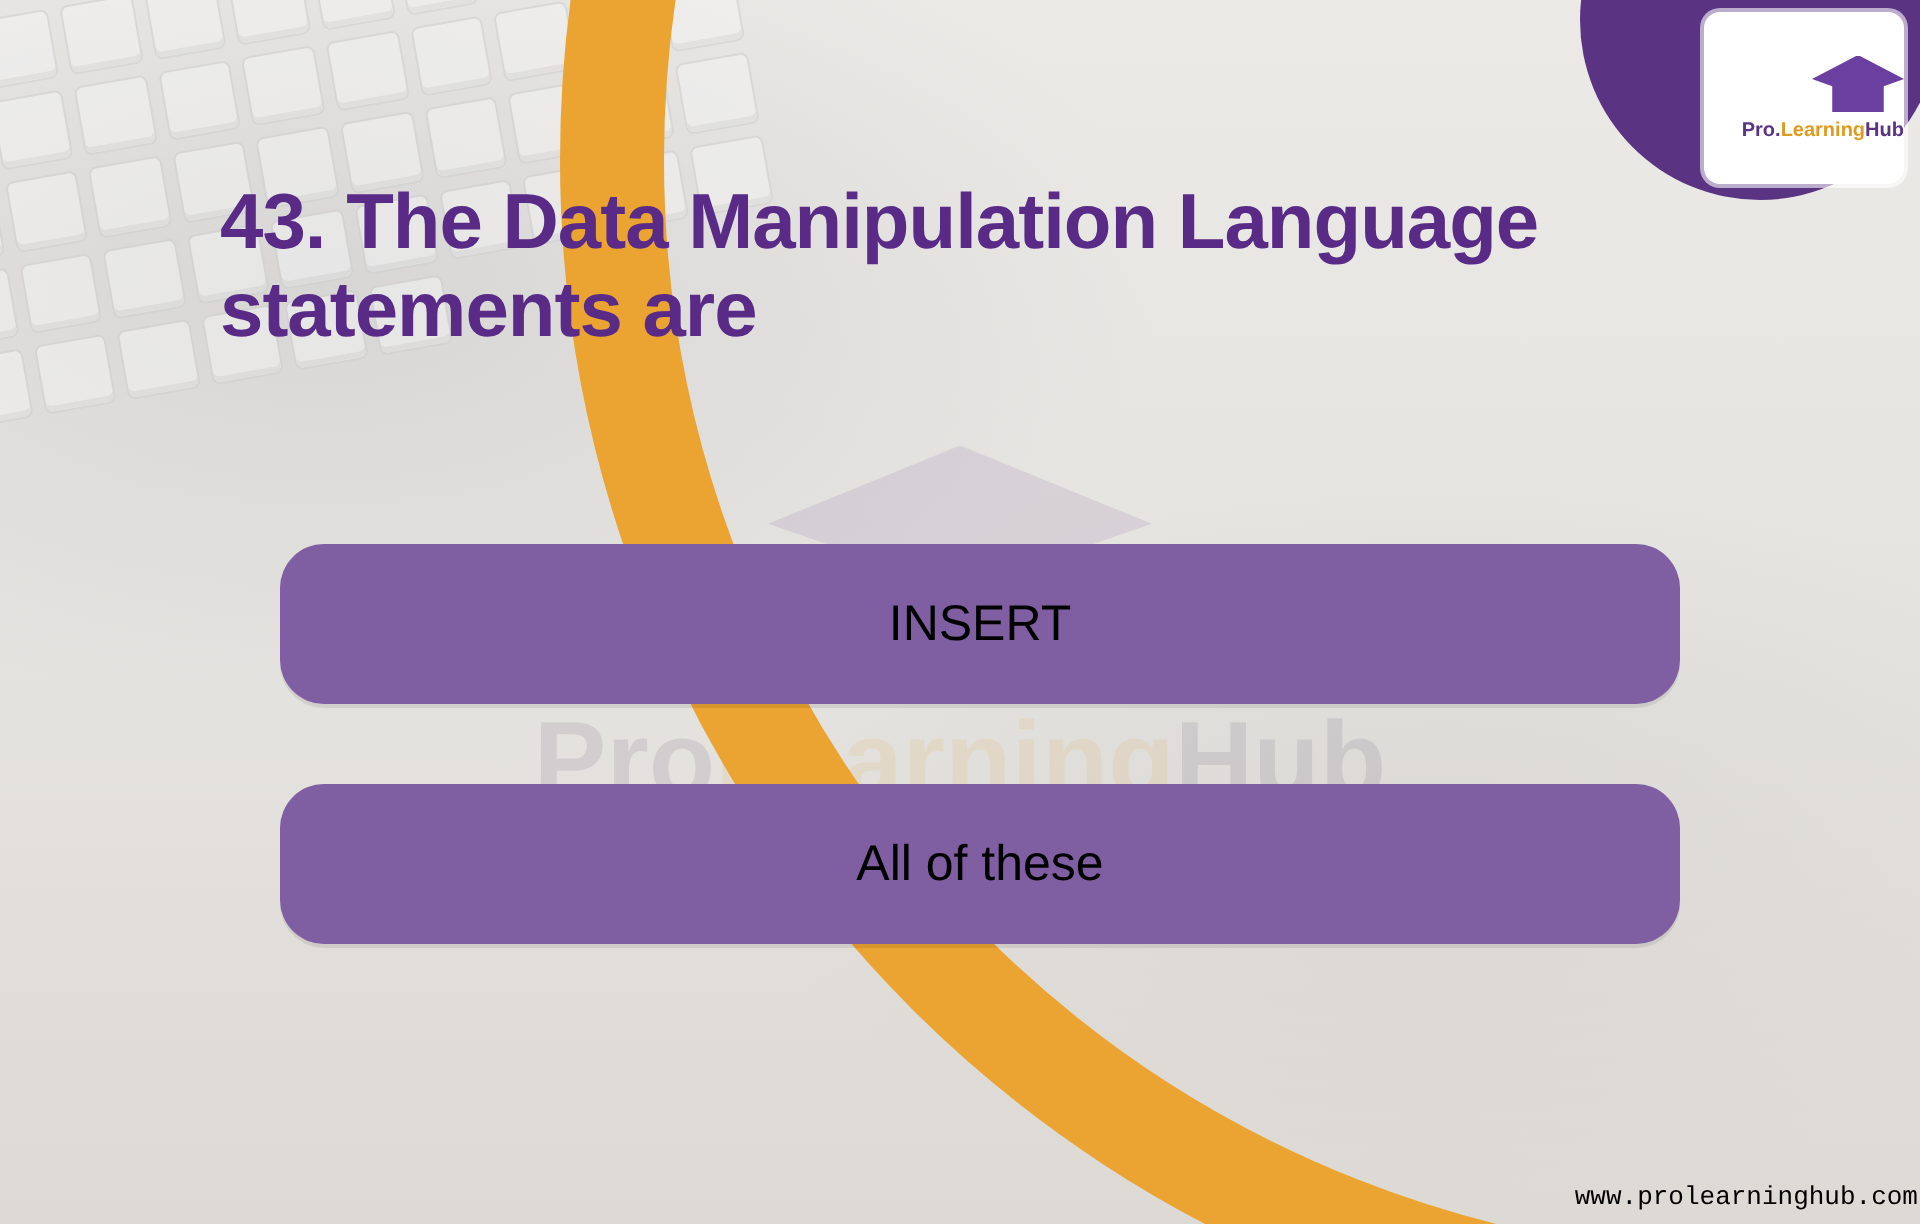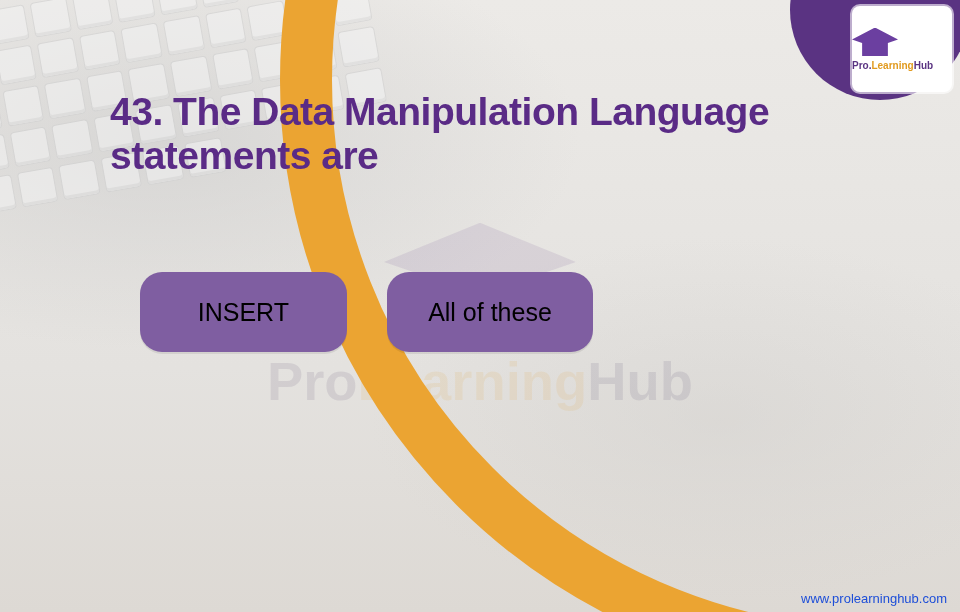--- a/index.html
+++ b/index.html
@@ -68,21 +68,21 @@
     border-radius: 50%;
     border: 52px solid #eba432;
     box-sizing: border-box;
   }
   .corner-logo {
     position: absolute;
     top: 6px; right: 8px;
     width: 100px; height: 86px;
     background: #fff;
     border-radius: 8px;
-    display: flex; flex-direction: column; align-items: flex-start; justify-content: center;
+    display: flex; flex-direction: column; align-items: flex-end; justify-content: center;
     box-shadow: 0 0 0 2px rgba(255,255,255,0.6);
   }
   .corner-logo .gradcap {
     width: 46px; height: 30px;
     background: #6b3fa0;
     clip-path: polygon(50% 0, 100% 40%, 78% 52%, 78% 95%, 22% 95%, 22% 52%, 0 40%);
     margin-bottom: 2px;
     position: relative;
   }
   .corner-logo .tassel {
@@ -106,44 +106,45 @@
     color: #5a2b86;
     letter-spacing: -0.5px;
   }
 
   
   .options {
     position: absolute;
     left: 140px; top: 272px;
     width: 700px;
     display: grid;
-    grid-template-columns: 1fr 1fr 1fr;
+    grid-template-columns: 1fr;
     grid-template-rows: 80px 80px;
     gap: 40px 40px;
   }
   .option {
     background: #7f5ea1;
     border-radius: 22px;
     display: flex;
     align-items: center;
     justify-content: center;
     color: #000;
     font-size: 25px;
     font-family: Arial, Helvetica, sans-serif;
     cursor: pointer;
     box-shadow: 0 2px 0 rgba(0,0,0,0.08);
     user-select: none;
   }
 
   
   .footer-url {
     position: absolute;
-    right: 13px; bottom: 6px;
+    right: 1px; bottom: 6px;
     font-size: 13px;
-    color: #1d4ed8;
+    color: #000000;
+    font-family: Liberation Mono, monospace;
   }
 </style>
 </head>
 <body>
 
 <div class="stage">
   <div class="bg-wash"></div>
 
   <div class="kb">
     <span></span>

